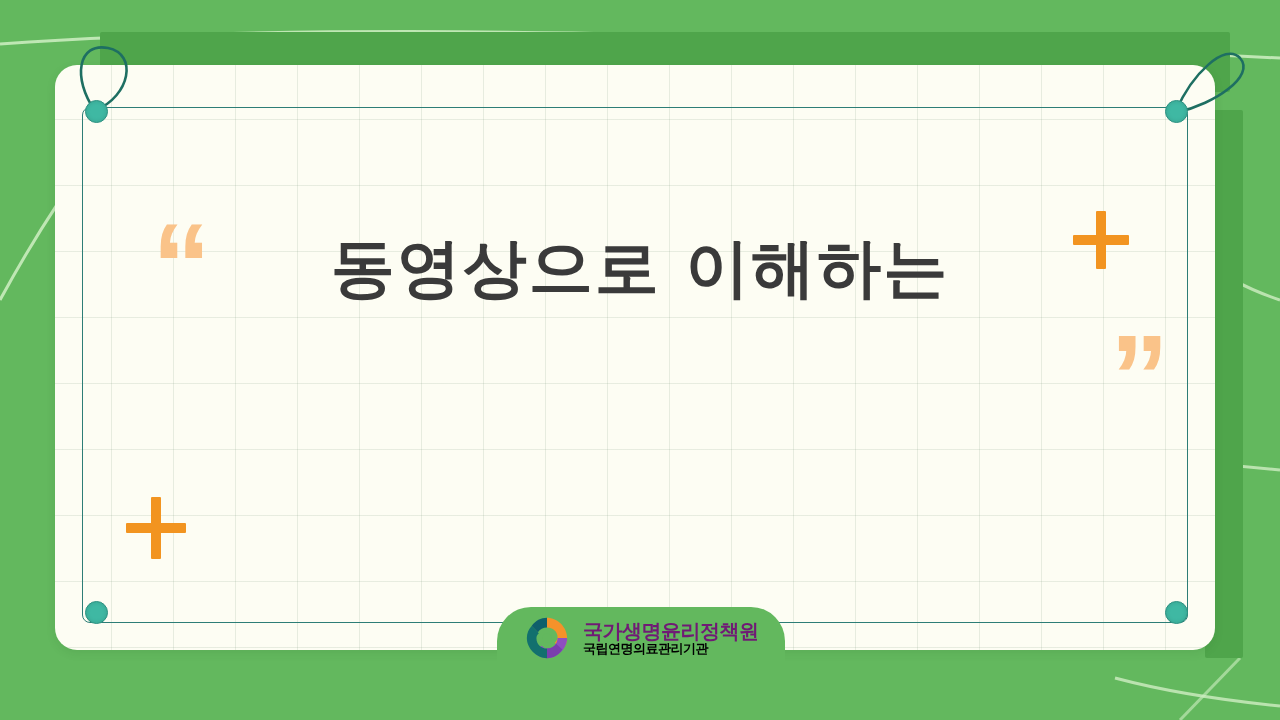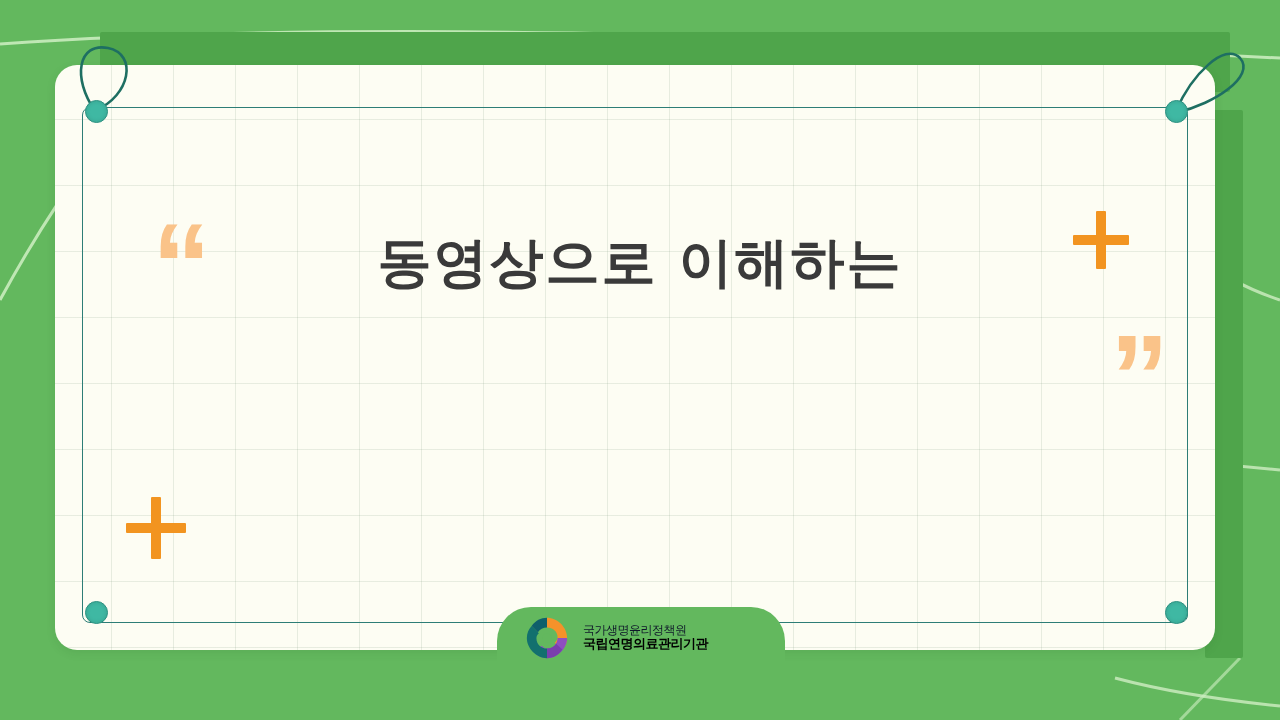--- a/index.html
+++ b/index.html
@@ -148,21 +148,21 @@
   
   .title-block {
     position: absolute;
     left: 0;
     right: 0;
     top: 236px;
     text-align: center;
   }
   .title-line1 {
     font-family: "DejaVu Sans", "Liberation Sans", sans-serif;
-    font-size: 54px;
+    font-size: 64px;
     font-weight: 700;
     letter-spacing: 2px;
     color: #3a3a3a;
     line-height: 1.0;
     white-space: nowrap;
   }
   .title-line2 {
     font-family: "DejaVu Sans", "Liberation Sans", sans-serif;
     font-size: 88px;
     font-weight: 900;
@@ -195,23 +195,23 @@
     margin-right: 12px;
   }
   .logo-text {
     display: flex;
     flex-direction: column;
     justify-content: center;
     line-height: 1.12;
   }
   .logo-text .ln1 {
     font-family: "DejaVu Sans", "Liberation Sans", sans-serif;
-    font-size: 12px;
-    font-weight: 400;
-    color: #0f172a;
+    font-size: 20px;
+    font-weight: 700;
+    color: #701a75;
     letter-spacing: -0.5px;
     white-space: nowrap;
   }
   .logo-text .ln2 {
     font-family: "DejaVu Sans", "Liberation Sans", sans-serif;
     font-size: 13px;
     font-weight: 700;
     color: #000000;
     letter-spacing: -0.5px;
     white-space: nowrap;

